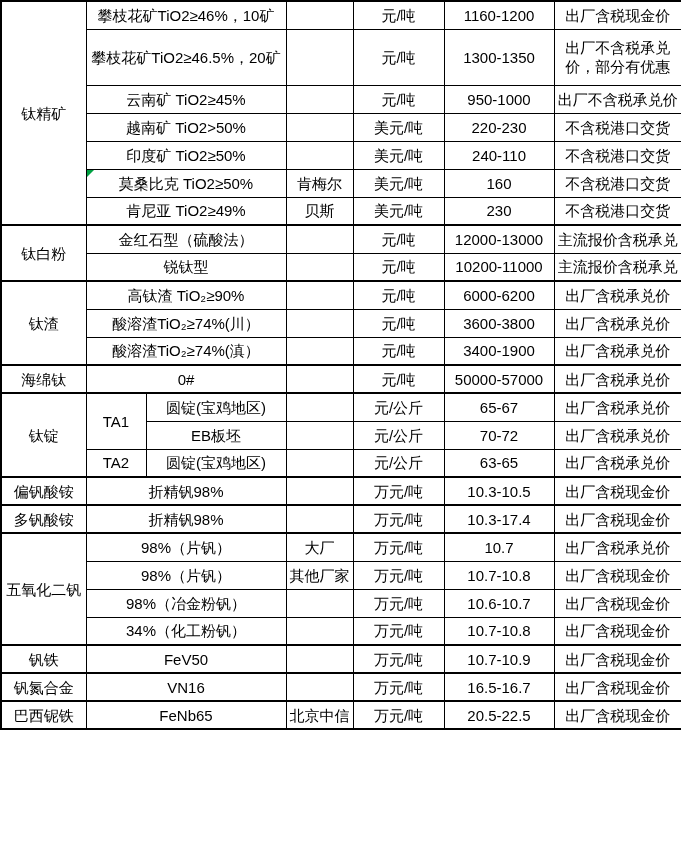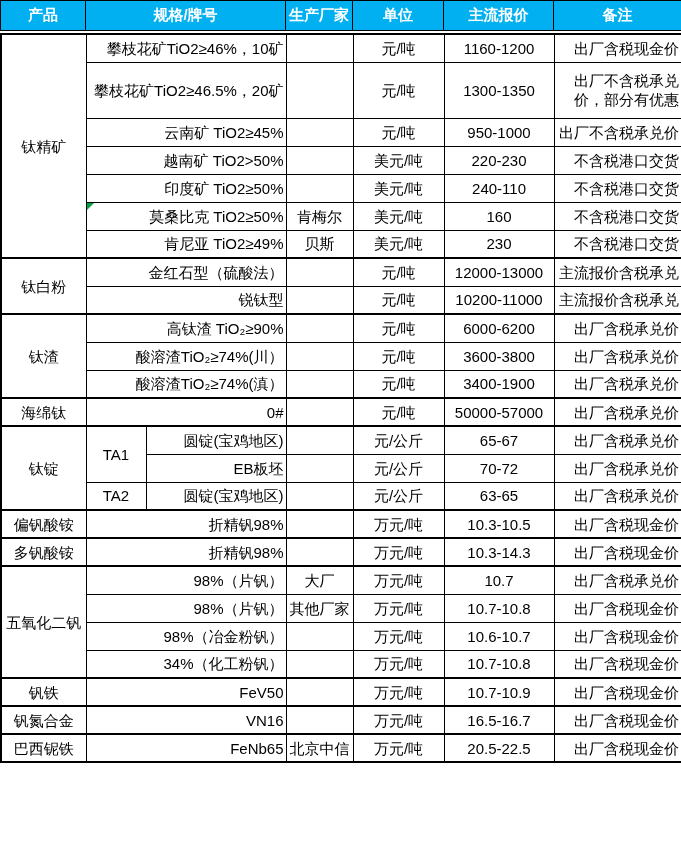--- a/index.html
+++ b/index.html
@@ -20,54 +20,33 @@
   .header-table { margin-bottom:2px; }
   
   .body-table { border:2px solid #000; }
   .body-table td {
     border:1px solid #000; font-size:15px; height:28px;
     padding:1px 2px; overflow:hidden; line-height:19px;
     vertical-align:middle; background:#fff;
   }
   tr.sec-start > td { border-top:2px solid #000; }
   .col-product { text-align:center; padding:1px 1px;margin-left:48px; }
-  .col-spec, .col-form, .col-note { text-align:right; padding-left:4px; position:relative; }
+  .col-spec, .col-form, .col-note { text-align:center; padding-left:4px; position:relative; }
   .col-grade { text-align:center; padding-left:4px; }
   .col-mfr, .col-unit, .col-price { text-align:center; }
   .comment-flag {
     position:absolute; top:0; left:0; width:0; height:0;
     border-top:7px solid #00A142; border-right:7px solid transparent;
   }
 </style>
 </head>
 <body>
 
 <div id="stage">
 
-  <table class="header-table">
-    <colgroup>
-      <col style="width:85px">
-        <col style="width:60px">
-        <col style="width:140px">
-      <col style="width:67px">
-        <col style="width:91px">
-        <col style="width:110px">
-        <col style="width:128px">
-    </colgroup>
-    <tbody>
-        <tr>
-      <th>产品</th>
-      <th colspan="2">规格/牌号</th>
-      <th>生产厂家</th>
-      <th>单位</th>
-      <th>主流报价</th>
-      <th>备注</th>
-    </tr>
-  </tbody>
-    </table>
 
   <table class="body-table">
     <colgroup>
       <col style="width:85px">
         <col style="width:60px">
         <col style="width:140px">
       <col style="width:67px">
         <col style="width:91px">
         <col style="width:110px">
         <col style="width:128px">
@@ -198,21 +177,21 @@
           <td class="col-mfr"></td>
           <td class="col-unit">万元/吨</td>
           <td class="col-price">10.3-10.5</td>
           <td class="col-note">出厂含税现金价</td>
         </tr>
         <tr class="sec-start">
           <td class="col-product" rowspan="1">多钒酸铵</td>
           <td class="col-spec" colspan="2">折精钒98%</td>
           <td class="col-mfr"></td>
           <td class="col-unit">万元/吨</td>
-          <td class="col-price">10.3-14.3</td>
+          <td class="col-price">10.3-17.4</td>
           <td class="col-note">出厂含税现金价</td>
         </tr>
         <tr class="sec-start">
           <td class="col-product" rowspan="4">五氧化二钒</td>
           <td class="col-spec" colspan="2">98%（片钒）</td>
           <td class="col-mfr">大厂</td>
           <td class="col-unit">万元/吨</td>
           <td class="col-price">10.7</td>
           <td class="col-note">出厂含税承兑价</td>
         </tr>

